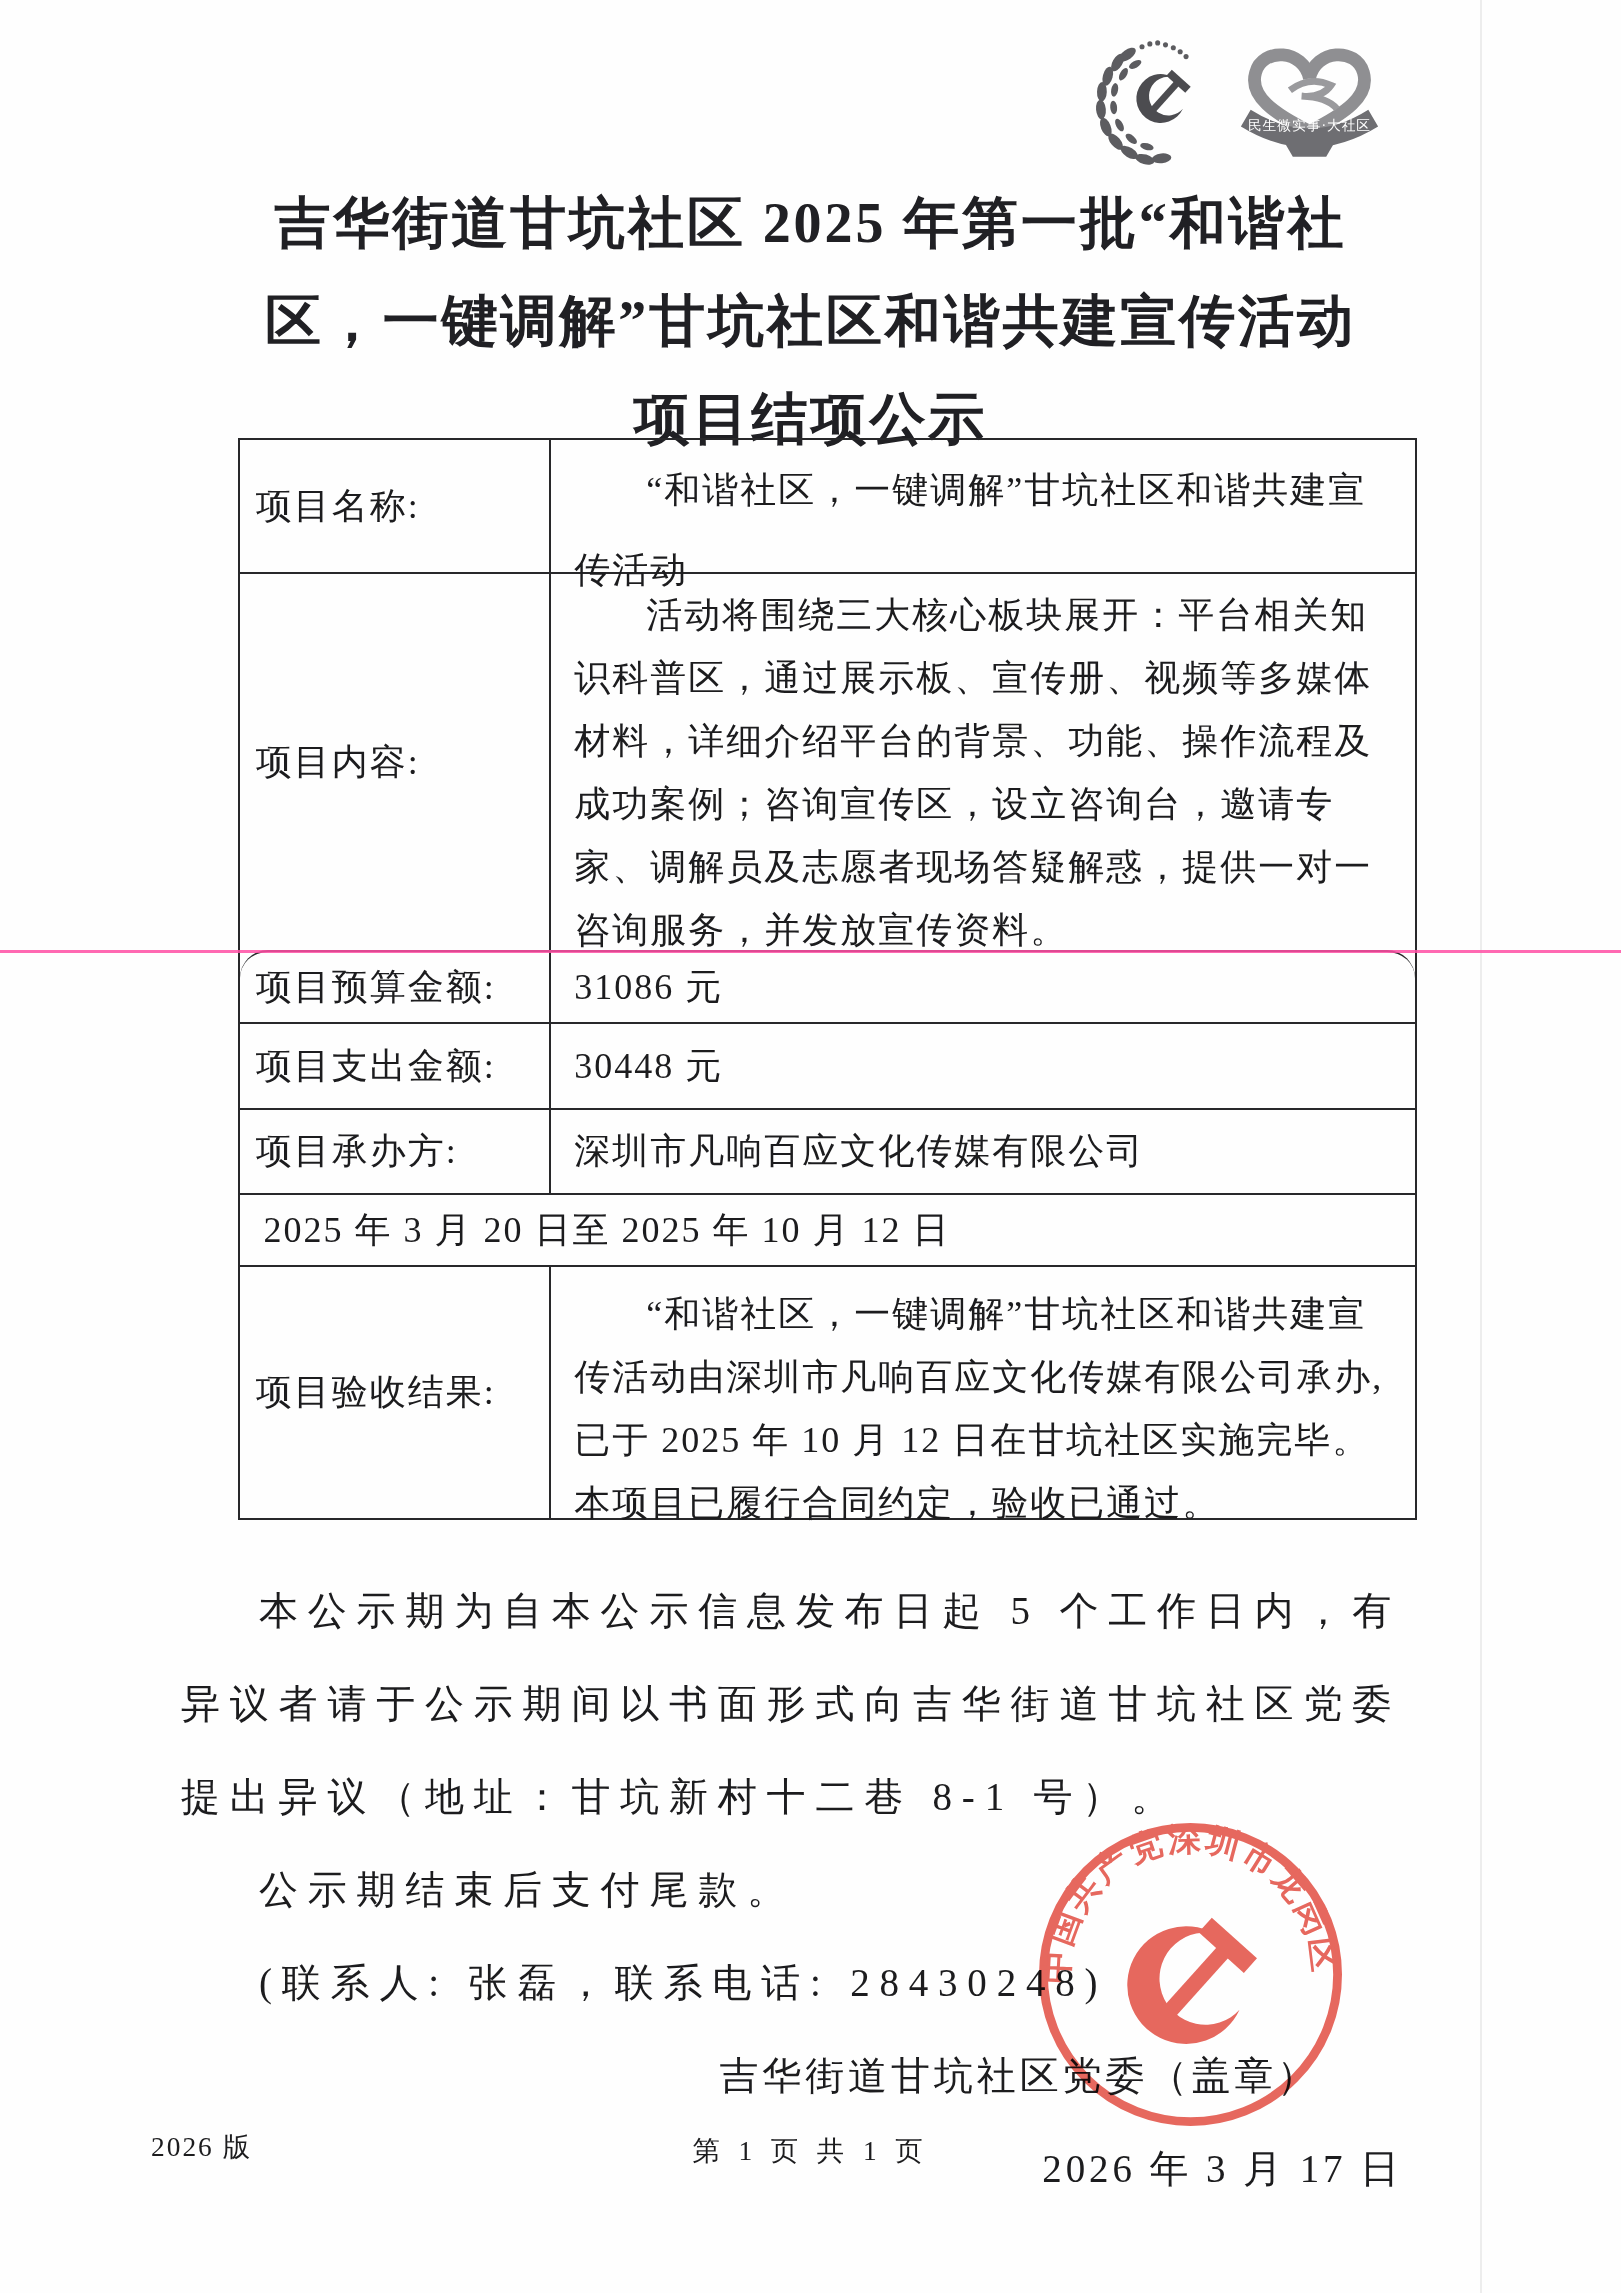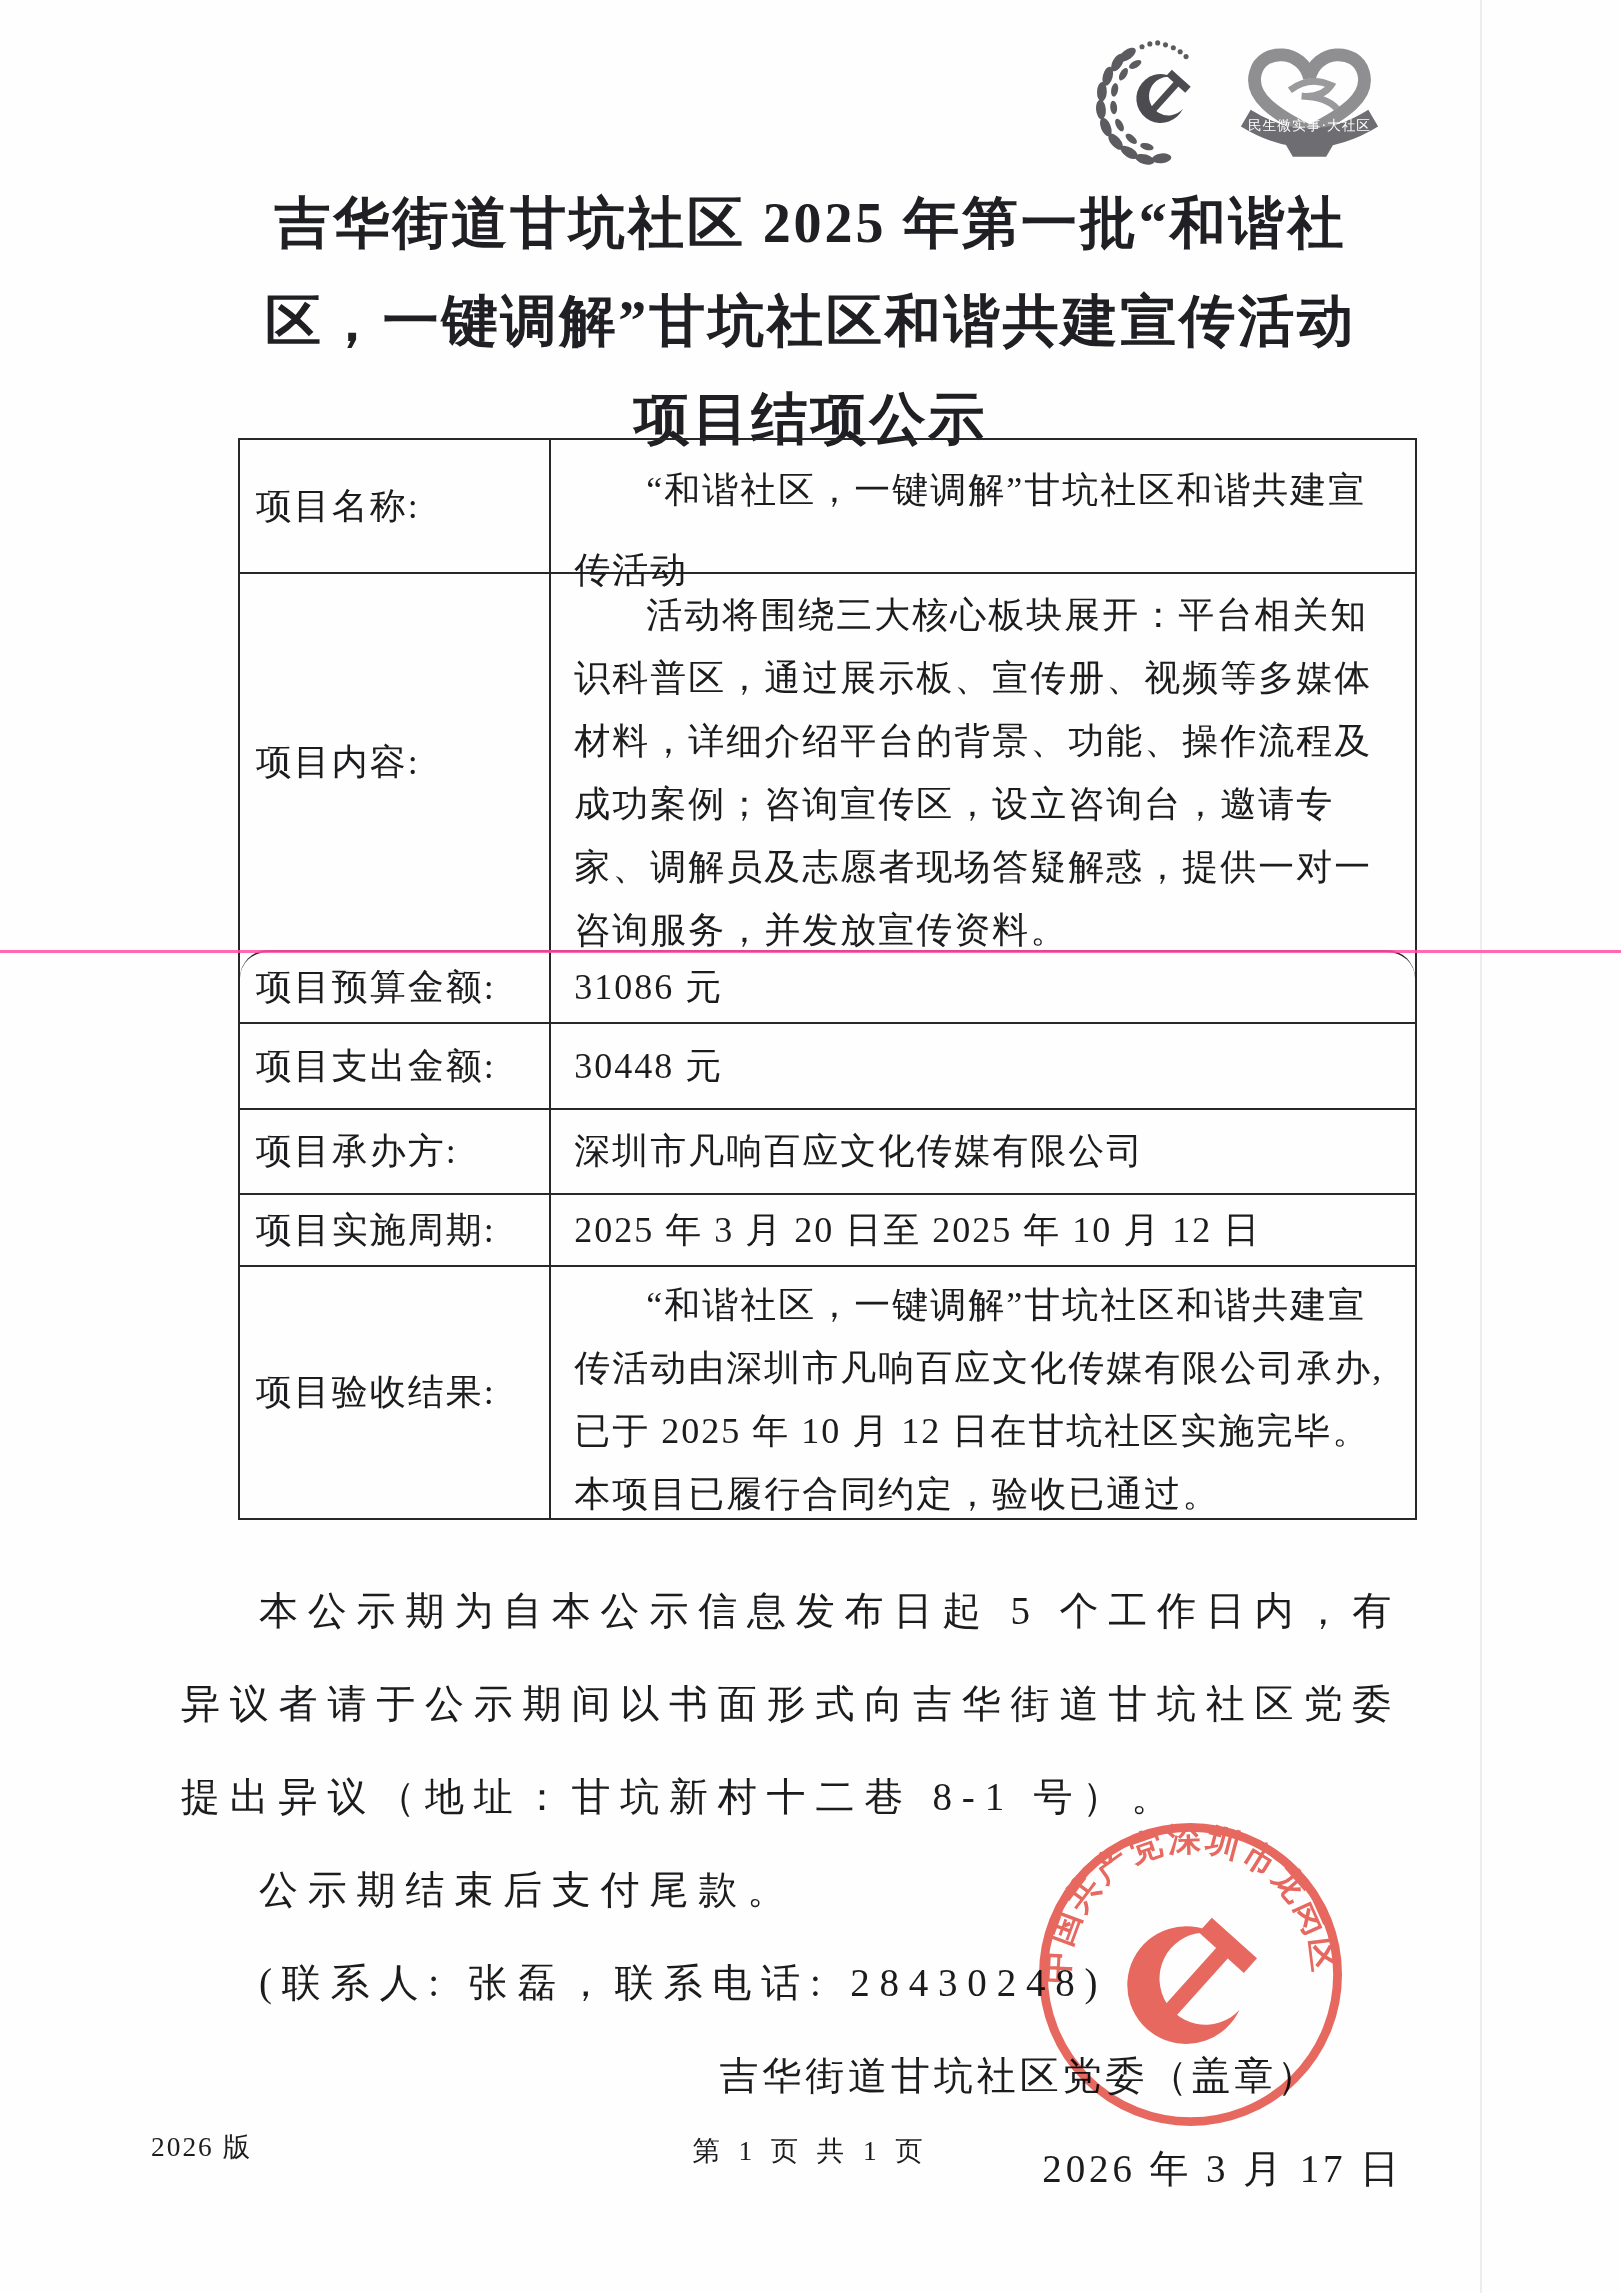--- a/index.html
+++ b/index.html
@@ -33,21 +33,21 @@
   .tlab{
     width:293px; border-right:2px solid #28282a; flex:0 0 auto;
     display:flex; align-items:center; padding-left:15.7px;
     font-size:36px; letter-spacing:2px;
   }
   .tval{flex:1 1 auto; font-size:36px; letter-spacing:2px; padding:0 17.6px 0 23.5px;}
   .r0{height:132px;} .r0 .tval{line-height:80px; padding-top:9.8px; text-indent:2em;}
   .r1{height:376px;} .r1 .tval{line-height:63px; padding-top:9.8px; text-indent:2em;}
   .r2{height:70px;border-radius:28px;}  .r3{height:84px;} .r4{height:83px;} .r5{height:70px;}
   .r2 .tval,.r3 .tval,.r4 .tval,.r5 .tval{display:flex; align-items:center;}
-  .r6{height:251px;} .r6 .tval{line-height:63px; padding-top:7px; text-indent:2em;}
+  .r6{height:251px;} .r6 .tval{line-height:63px; padding-top:16px; text-indent:2em;}
 
   
   .bodytext{
     position:absolute; left:181px; top:1564px; width:1259px;
     font-size:39px; line-height:93px; letter-spacing:9.8px; z-index:2;
   }
   .bodytext p{margin:0; text-indent:2em;}
   .sig{ text-align:right; text-indent:0 !important; letter-spacing:3.9px; padding-right:120px;}
   .dateline{ text-align:right; text-indent:0 !important; letter-spacing:3.9px; padding-right:37px;}
 
@@ -132,21 +132,20 @@
     </div>
     <div class="trow r3">
       <div class="tlab">项目支出金额:</div>
       <div class="tval">30448 元</div>
     </div>
     <div class="trow r4">
       <div class="tlab">项目承办方:</div>
       <div class="tval">深圳市凡响百应文化传媒有限公司</div>
     </div>
     <div class="trow r5">
-      <div class="tlab">项目实施周期:</div>
       <div class="tval">2025 年 3 月 20 日至 2025 年 10 月 12 日</div>
     </div>
     <div class="trow r6">
       <div class="tlab">项目验收结果:</div>
       <div class="tval">“和谐社区，一键调解”甘坑社区和谐共建宣传活动由深圳市凡响百应文化传媒有限公司承办,已于 2025 年 10 月 12 日在甘坑社区实施完毕。本项目已履行合同约定，验收已通过。</div>
     </div>
   </div>
 
   <div class="pink-line"></div>
 

